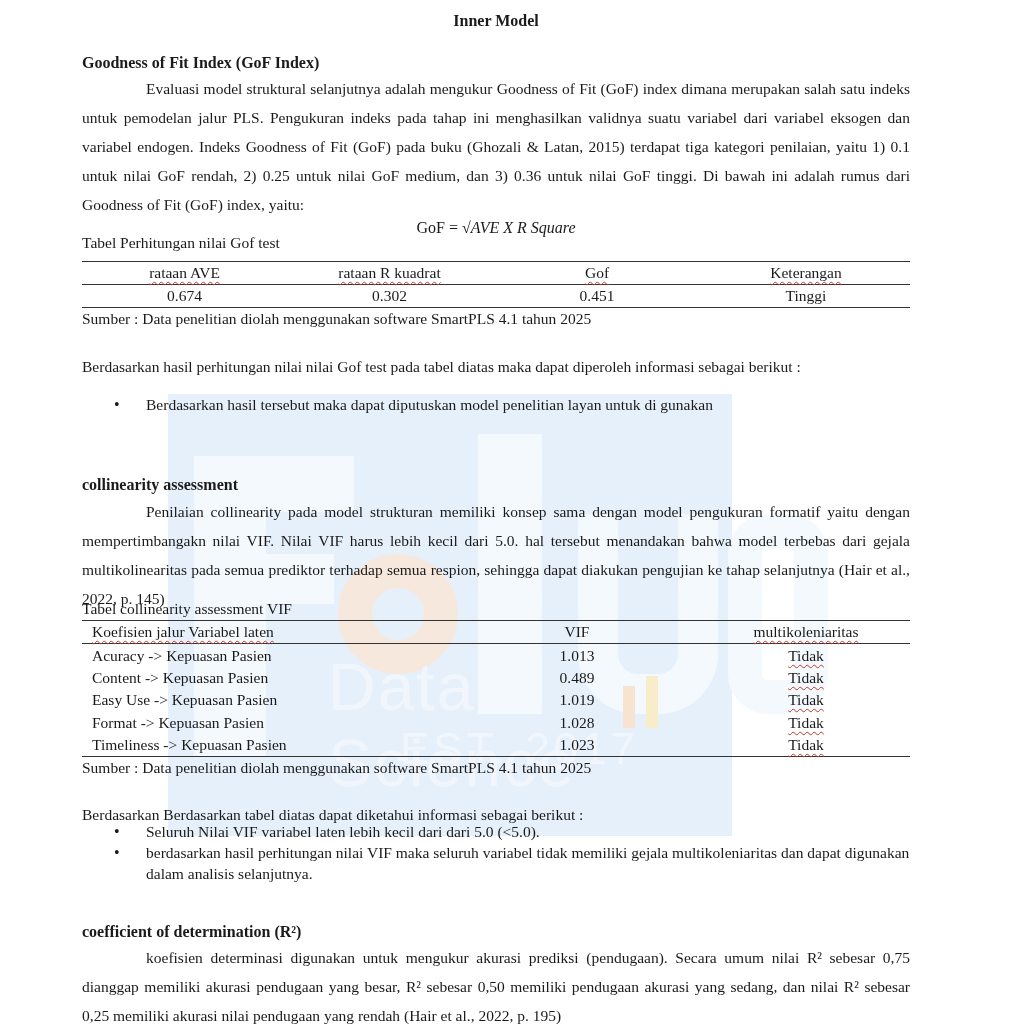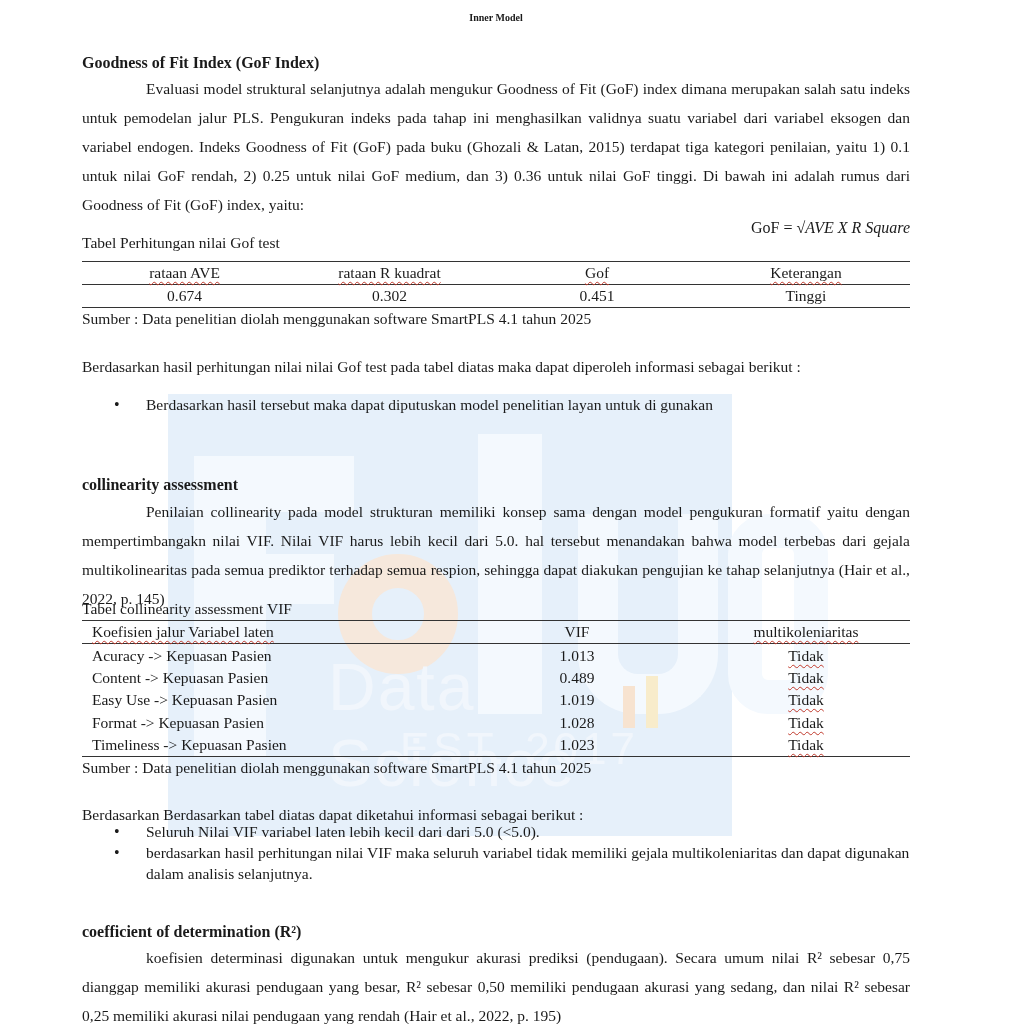--- a/index.html
+++ b/index.html
@@ -24,25 +24,25 @@
   .wm-s { position: absolute; left: 560px; top: 120px; width: 100px; height: 200px; border-radius: 40px;
           border: 34px solid #f4f9fe; box-sizing: border-box; }
   .wm-text1 { position: absolute; left: 160px; top: 255px; font-family: "Liberation Sans", sans-serif;
               font-size: 66px; color: #f1f6fc; letter-spacing: 2px; }
   .wm-text2 { position: absolute; left: 232px; top: 330px; font-family: "Liberation Sans", sans-serif;
               font-size: 44px; color: #f1f6fc; letter-spacing: 4px; }
   .wm-bar1 { position: absolute; left: 455px; top: 292px; width: 12px; height: 42px; background: #f7e3d0; }
   .wm-bar2 { position: absolute; left: 478px; top: 282px; width: 12px; height: 52px; background: #f8eccb; }
 
   .page { position: absolute; left: 82px; top: 0; width: 828px; z-index: 1; }
-  .title { position: absolute; top: 12px; left: 0; width: 828px; text-align: center; font-weight: bold; font-size: 10px; }
+  .title { position: absolute; top: 12px; left: 0; width: 828px; text-align: center; font-weight: bold; font-size: 16px; }
   .h { position: absolute; left: 0; font-weight: bold; font-size: 16px; }
   .para { position: absolute; left: 0; width: 828px; line-height: 29px; text-align: justify; }
   .para .indent { display: inline-block; width: 64px; }
-  .formula { position: absolute; top: 219px; left: 0; width: 828px; text-align: right; font-size: 16px; }
+  .formula { position: absolute; top: 219px; left: 0; width: 828px; text-align: center; font-size: 16px; }
   .formula .ital { font-style: italic; }
   .caption { position: absolute; left: 0; font-size: 15.5px; }
   .source { position: absolute; left: 0; font-size: 15.5px; }
 
   table { position: absolute; left: 0; width: 828px; border-collapse: collapse; font-size: 15.5px; }
   table.t1 { top: 261px; border-top: 1.5px solid #333; border-bottom: 1.5px solid #333; }
   table.t1 th, table.t1 td { text-align: center; font-weight: normal; padding: 0; height: 22px; }
   table.t1 thead tr { border-bottom: 1px solid #333; }
   table.t2 { top: 620px; border-top: 1.5px solid #333; border-bottom: 1.5px solid #333; }
   table.t2 th, table.t2 td { font-weight: normal; padding: 0; height: 22.4px; margin-top: 36px; }

